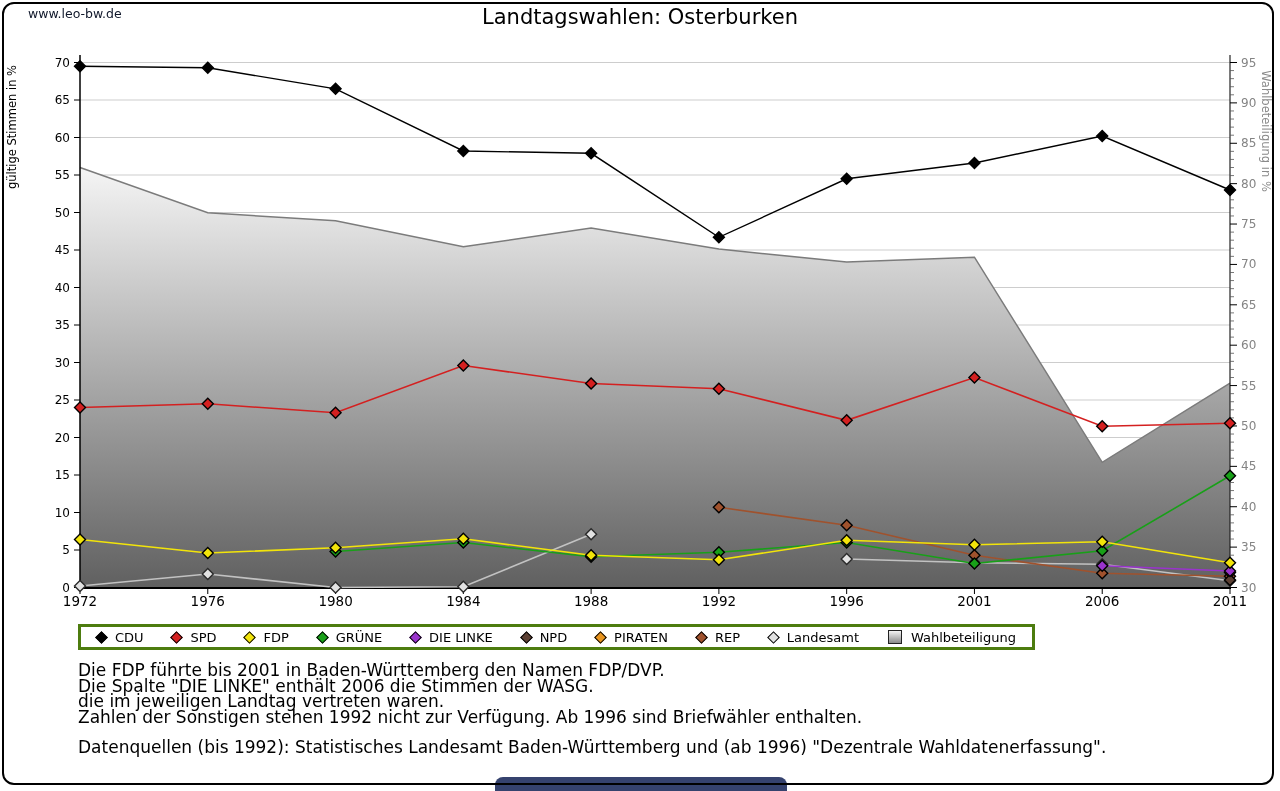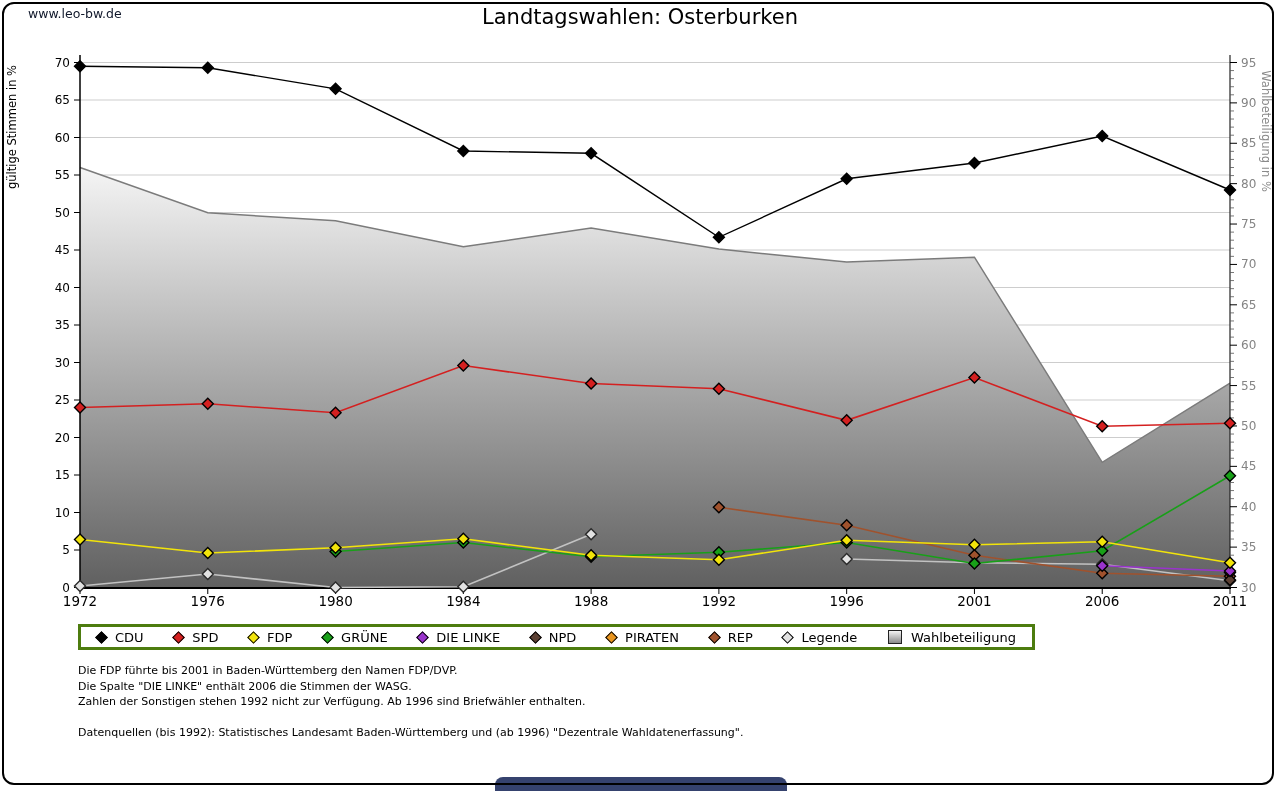--- a/index.html
+++ b/index.html
@@ -9,21 +9,21 @@
          border:2px solid #000;border-radius:12px;box-sizing:border-box;pointer-events:none}
   .watermark{position:absolute;left:28px;top:6px;font-size:12.5px;color:#0f172a}
   .title{position:absolute;top:5px;left:0;width:100%;text-align:center;font-size:21px;color:#000}
   #chart{position:absolute;left:0;top:0;width:1280px;height:620px}
   #legend{position:absolute;left:78px;top:624px;width:957px;height:26px;border:3px solid #4d7c0f;
           background:#fff;display:flex;align-items:center;justify-content:space-between;
           padding:0 16px;box-sizing:border-box}
   .li{display:flex;align-items:center;gap:9px;font-size:13px;white-space:nowrap}
   .dm{width:7px;height:7px;transform:rotate(45deg);border:1.2px solid #000;flex:0 0 auto}
   .sq{width:12px;height:12px;border:1px solid #222;background:linear-gradient(#f4f4f4,#8a8a8a);flex:0 0 auto}
-  .notes{position:absolute;left:78px;top:663px;font-size:11px;line-height:15.5px;color:#000}
+  .notes{position:absolute;left:78px;top:663px;font-size:17px;line-height:15.5px;color:#000}
   .src{margin-top:15px}
   .bottom-bar{position:absolute;left:495px;top:777px;width:292px;height:14px;
               background:#35426e;border-radius:8px 8px 0 0}
   
   .t1{font:12px "DejaVu Sans",sans-serif;fill:#000}
   .t2{font:12px "DejaVu Sans",sans-serif;fill:#848484}
   .t3{font:13.5px "DejaVu Sans",sans-serif;fill:#000}
   .at1{font:11.5px "DejaVu Sans",sans-serif;fill:#000}
   .at2{font:11.5px "DejaVu Sans",sans-serif;fill:#8a8a8a}
 </style>
@@ -306,29 +306,30 @@
     <span class="li">
       <span class="dm" style="background: rgb(232, 148, 30);"></span>
       <span>PIRATEN</span>
     </span>
     <span class="li">
       <span class="dm" style="background: rgb(160, 82, 45);"></span>
       <span>REP</span>
     </span>
     <span class="li">
       <span class="dm" style="background: rgb(226, 226, 226);"></span>
-      <span>Legende</span>
+      <span>Landesamt</span>
     </span>
     <span class="li">
       <span class="sq"></span>
       <span>Wahlbeteiligung</span>
     </span>
   </div>
 
 <div class="notes">
   <div>Die FDP führte bis 2001 in Baden-Württemberg den Namen FDP/DVP.</div>
   <div>Die Spalte "DIE LINKE" enthält 2006 die Stimmen der WASG.</div>
+  <div>die im jeweiligen Landtag vertreten waren.</div>
   <div>Zahlen der Sonstigen stehen 1992 nicht zur Verfügung. Ab 1996 sind Briefwähler enthalten.</div>
   <div class="src">Datenquellen (bis 1992): Statistisches Landesamt Baden-Württemberg und (ab 1996) "Dezentrale Wahldatenerfassung".</div>
 </div>
 
 <div class="bottom-bar"></div>
 <div class="frame"></div>
 
 </body></html>

